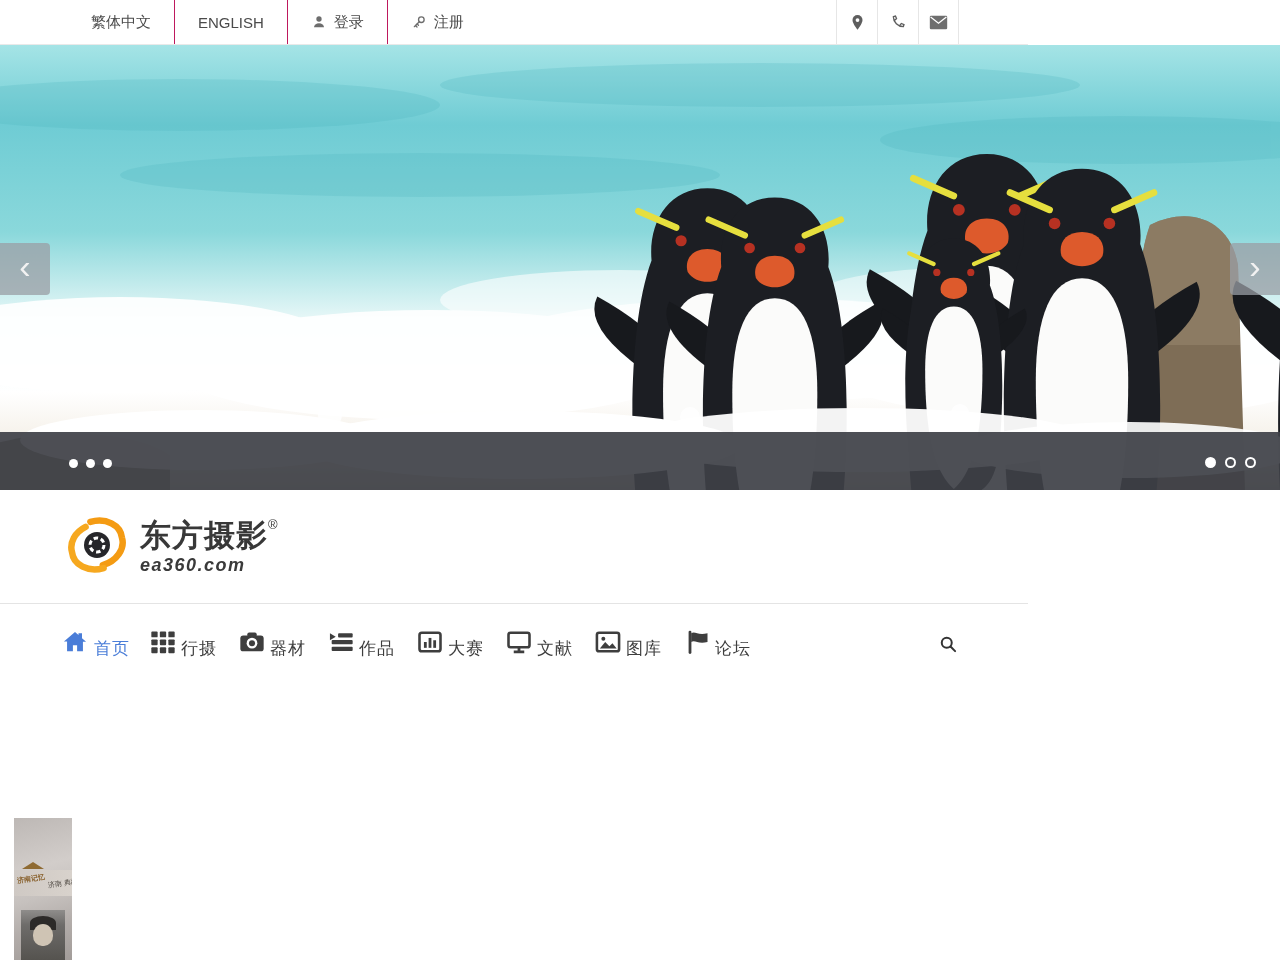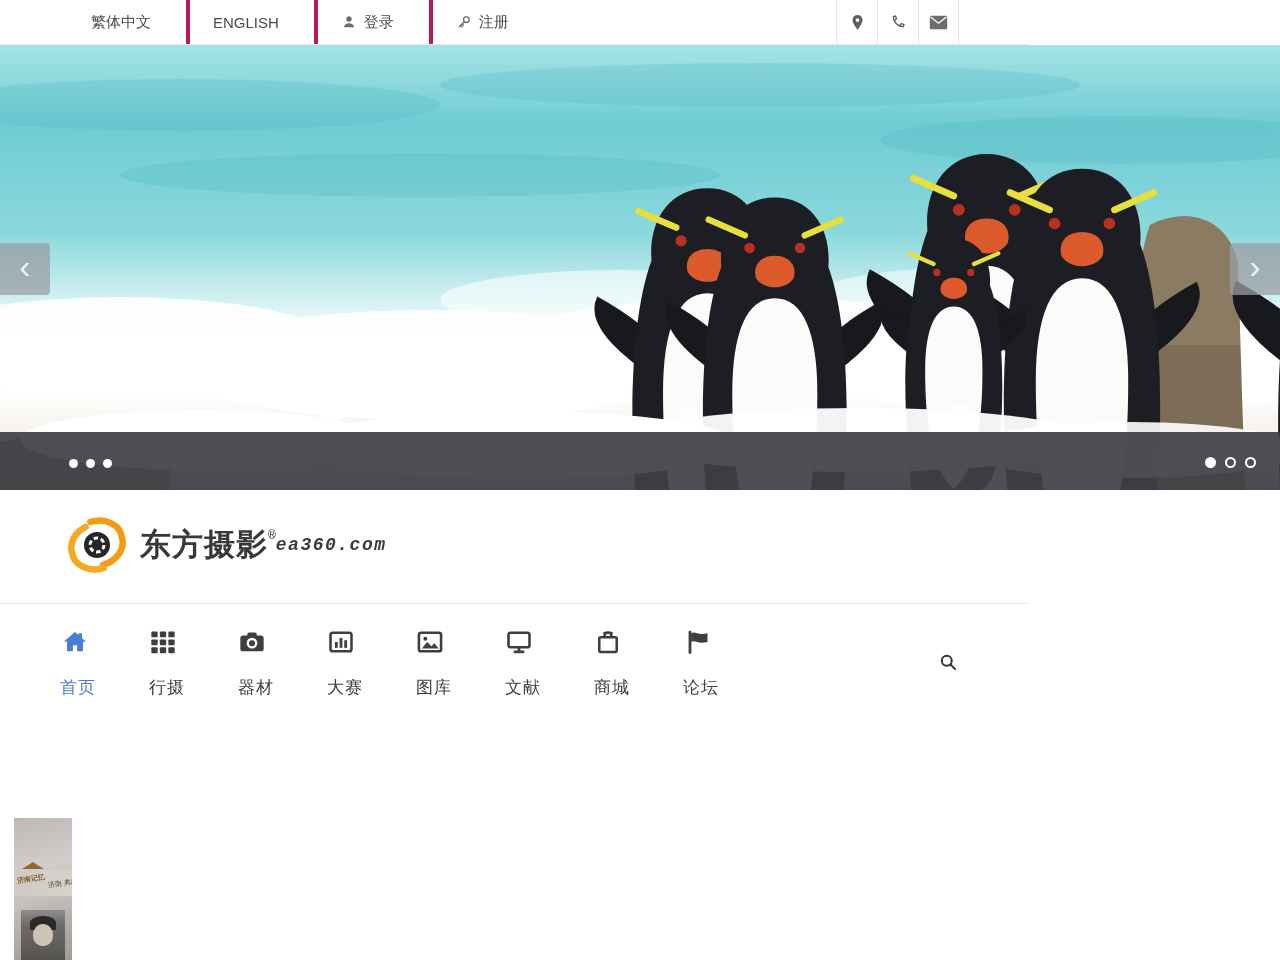--- a/index.html
+++ b/index.html
@@ -6,21 +6,21 @@
   html,body { width:1280px; height:960px; overflow:hidden; background:#fff;
     font-family:"Liberation Sans","DejaVu Sans",sans-serif; }
   .page { position:relative; width:1028px; height:960px; background:#fff; }
 
   
   .topbar { position:relative; height:45px; background:#fff; border-bottom:1px solid #e9e9e9;
     display:flex; align-items:stretch; }
   .topbar-left { display:flex; margin-left:68px; }
   .tcell { display:flex; align-items:center; gap:7px; padding:0 23px; font-size:15px;
     color:#4a4a4a; cursor:pointer; white-space:nowrap; }
-  .topbar-left .tcell + .tcell { border-left:4px solid #be185d;margin-left:12px; }
+  .topbar-left .tcell + .tcell { border-left:1px solid #be185d; }
   .topbar-right { display:flex; margin-left:auto; margin-right:69px; }
   .icell { width:41px; display:flex; align-items:center; justify-content:center;
     border-left:1px solid #e6e6e6; cursor:pointer; }
   .icell:last-child { border-right:1px solid #e6e6e6; }
   .tic { display:inline-flex; }
 
   
   .carousel { position:relative; width:1280px; height:445px; overflow:hidden; background:#7fd2d8; }
   .slide-svg { position:absolute; left:0; top:0; }
   .caption-bar { position:absolute; left:0; bottom:0; width:100%; height:58px;
@@ -34,31 +34,31 @@
     justify-content:center; background:rgba(154,158,164,0.75); color:#f2f2f2; font-size:34px;
     line-height:1; cursor:pointer; user-select:none; }
   .arrow.prev { left:0; border-radius:0 4px 4px 0; }
   .arrow.next { right:0; border-radius:4px 0 0 4px; }
   .arrow span { transform:translateY(-3px); }
 
   
   .logo-section { height:114px; background:#fff; border-bottom:1px solid #e4e4e4;
     display:flex; align-items:center; }
   .logo { display:flex; align-items:center; gap:12px; margin-left:66px; cursor:pointer; }
-  .logo-text { display:flex; flex-direction:row; line-height:1;font-family:Liberation Mono, monospace; }
+  .logo-text { display:flex; flex-direction:column; line-height:1; }
   .logo-title-row { display:flex; align-items:flex-start; }
   .logo-title { font-size:31px; font-weight:bold; color:#383838; letter-spacing:1px; }
   .logo-reg { font-size:13px; color:#383838; margin-top:-2px; }
   .logo-domain { font-size:18px; font-weight:bold; font-style:italic; color:#3a3a3a;
     letter-spacing:1.5px; margin-top:5px; }
 
   
   .nav { background:#fff; padding:24px 0 18px 0; }
   .nav-inner { margin:0 62px 0 60px; display:flex; align-items:flex-start; }
-  .nav-item { width:89px; display:flex; flex-direction:column; align-items:flex-start; gap:16px;
+  .nav-item { width:89px; display:flex; align-items:flex-end; gap:4px;
     cursor:pointer; color:#3e3e3e; }
   .nav-item .nlabel { font-size:17px; letter-spacing:1px; }
   .nav-item.active { color:#4a7dd8; }
   .nav-item.active .nlabel { color:#4a7dd8; }
   .nav-search { margin-left:auto; align-self:center; padding:6px 8px; cursor:pointer; }
 
   
   .thumb { position:absolute; left:14px; top:818px; width:58px; height:142px; overflow:hidden;
     background:linear-gradient(165deg,#bdb8b5 0%,#d2cdca 35%,#c6c1be 55%,#b3adaa 75%,#a29c99 100%);
     cursor:pointer; }
@@ -286,67 +286,68 @@
           <svg width="28" height="28" viewBox="0 0 24 24">
               <rect x="2" y="6.5" width="20" height="13.5" rx="2.5" fill="#3e3e3e"></rect>
               <rect x="8" y="3.8" width="8" height="4.5" rx="1.5" fill="#3e3e3e"></rect>
               <circle cx="12" cy="13" r="4.6" fill="#fff"></circle>
               <circle cx="12" cy="13" r="2.6" fill="#3e3e3e"></circle>
             </svg>
         </span>
         <span class="nlabel">器材</span>
       </div>
 
+      <div class="nav-item">
+        <span>
+          <svg width="28" height="28" viewBox="0 0 24 24" fill="#3e3e3e">
+              <path d="M2.5 4.5 l5 3 -5 3 Z"></path>
+              <rect x="9.5" y="4.5" width="12.5" height="3.6" rx="0.8"></rect>
+              <rect x="4" y="10.3" width="18" height="3.6" rx="0.8"></rect>
+              <rect x="4" y="16.1" width="18" height="3.6" rx="0.8"></rect>
+            </svg>
+        </span>
+        <span class="nlabel">作品</span>
+      </div>
 
       <div class="nav-item">
         <span>
           <svg width="28" height="28" viewBox="0 0 24 24" fill="none" stroke="#3e3e3e" stroke-width="2.2">
               <rect x="3" y="4" width="18" height="16" rx="2"></rect>
               <g fill="#3e3e3e" stroke="none">
                 <rect x="6.8" y="12" width="2.4" height="5"></rect>
                 <rect x="10.8" y="8.5" width="2.4" height="8.5"></rect>
                 <rect x="14.8" y="10.5" width="2.4" height="6.5"></rect>
               </g>
             </svg>
         </span>
         <span class="nlabel">大赛</span>
       </div>
 
 
       <div class="nav-item">
         <span>
+          <svg width="28" height="28" viewBox="0 0 24 24" fill="none" stroke="#3e3e3e" stroke-width="2.2">
+              <rect x="3" y="4" width="18" height="12.5" rx="1.8"></rect>
+              <path d="M12 16.5 v3 M7.5 20.5 h9" stroke-width="2.4"></path>
+            </svg>
+        </span>
+        <span class="nlabel">文献</span>
+      </div>
+
+      <div class="nav-item">
+        <span>
           <svg width="28" height="28" viewBox="0 0 24 24">
               <rect x="2.5" y="4" width="19" height="16" rx="1.8" fill="none" stroke="#3e3e3e" stroke-width="2.2"></rect>
               <circle cx="8" cy="9.3" r="1.7" fill="#3e3e3e"></circle>
               <path d="M5 17.5 l4.6-5.4 3.6 3.6 2.6-2.6 3.6 4.4 Z" fill="#3e3e3e"></path>
             </svg>
         </span>
         <span class="nlabel">图库</span>
       </div>
 
-      <div class="nav-item">
-        <span>
-          <svg width="28" height="28" viewBox="0 0 24 24" fill="none" stroke="#3e3e3e" stroke-width="2.2">
-              <rect x="3" y="4" width="18" height="12.5" rx="1.8"></rect>
-              <path d="M12 16.5 v3 M7.5 20.5 h9" stroke-width="2.4"></path>
-            </svg>
-        </span>
-        <span class="nlabel">文献</span>
-      </div>
-
-      <div class="nav-item">
-        <span>
-          <svg width="28" height="28" viewBox="0 0 24 24" fill="none" stroke="#3e3e3e" stroke-width="2.2">
-              <rect x="4.5" y="8" width="15" height="12.5" rx="1"></rect>
-              <path d="M9 8 V6.8 a3 3 0 0 1 6 0 V8"></path>
-              <path d="M8 4.2 h8" stroke-width="1.8"></path>
-            </svg>
-        </span>
-        <span class="nlabel">商城</span>
-      </div>
 
       <div class="nav-item">
         <span>
           <svg width="28" height="28" viewBox="0 0 24 24">
               <path d="M6 3.5 V21" stroke="#3e3e3e" stroke-width="2.4" stroke-linecap="round"></path>
               <path d="M7 4.5 C10.5 2.5 12.5 6.5 21 4.5 L21 12 C12.5 14 10.5 10 7 12 Z" fill="#3e3e3e"></path>
             </svg>
         </span>
         <span class="nlabel">论坛</span>
       </div>

